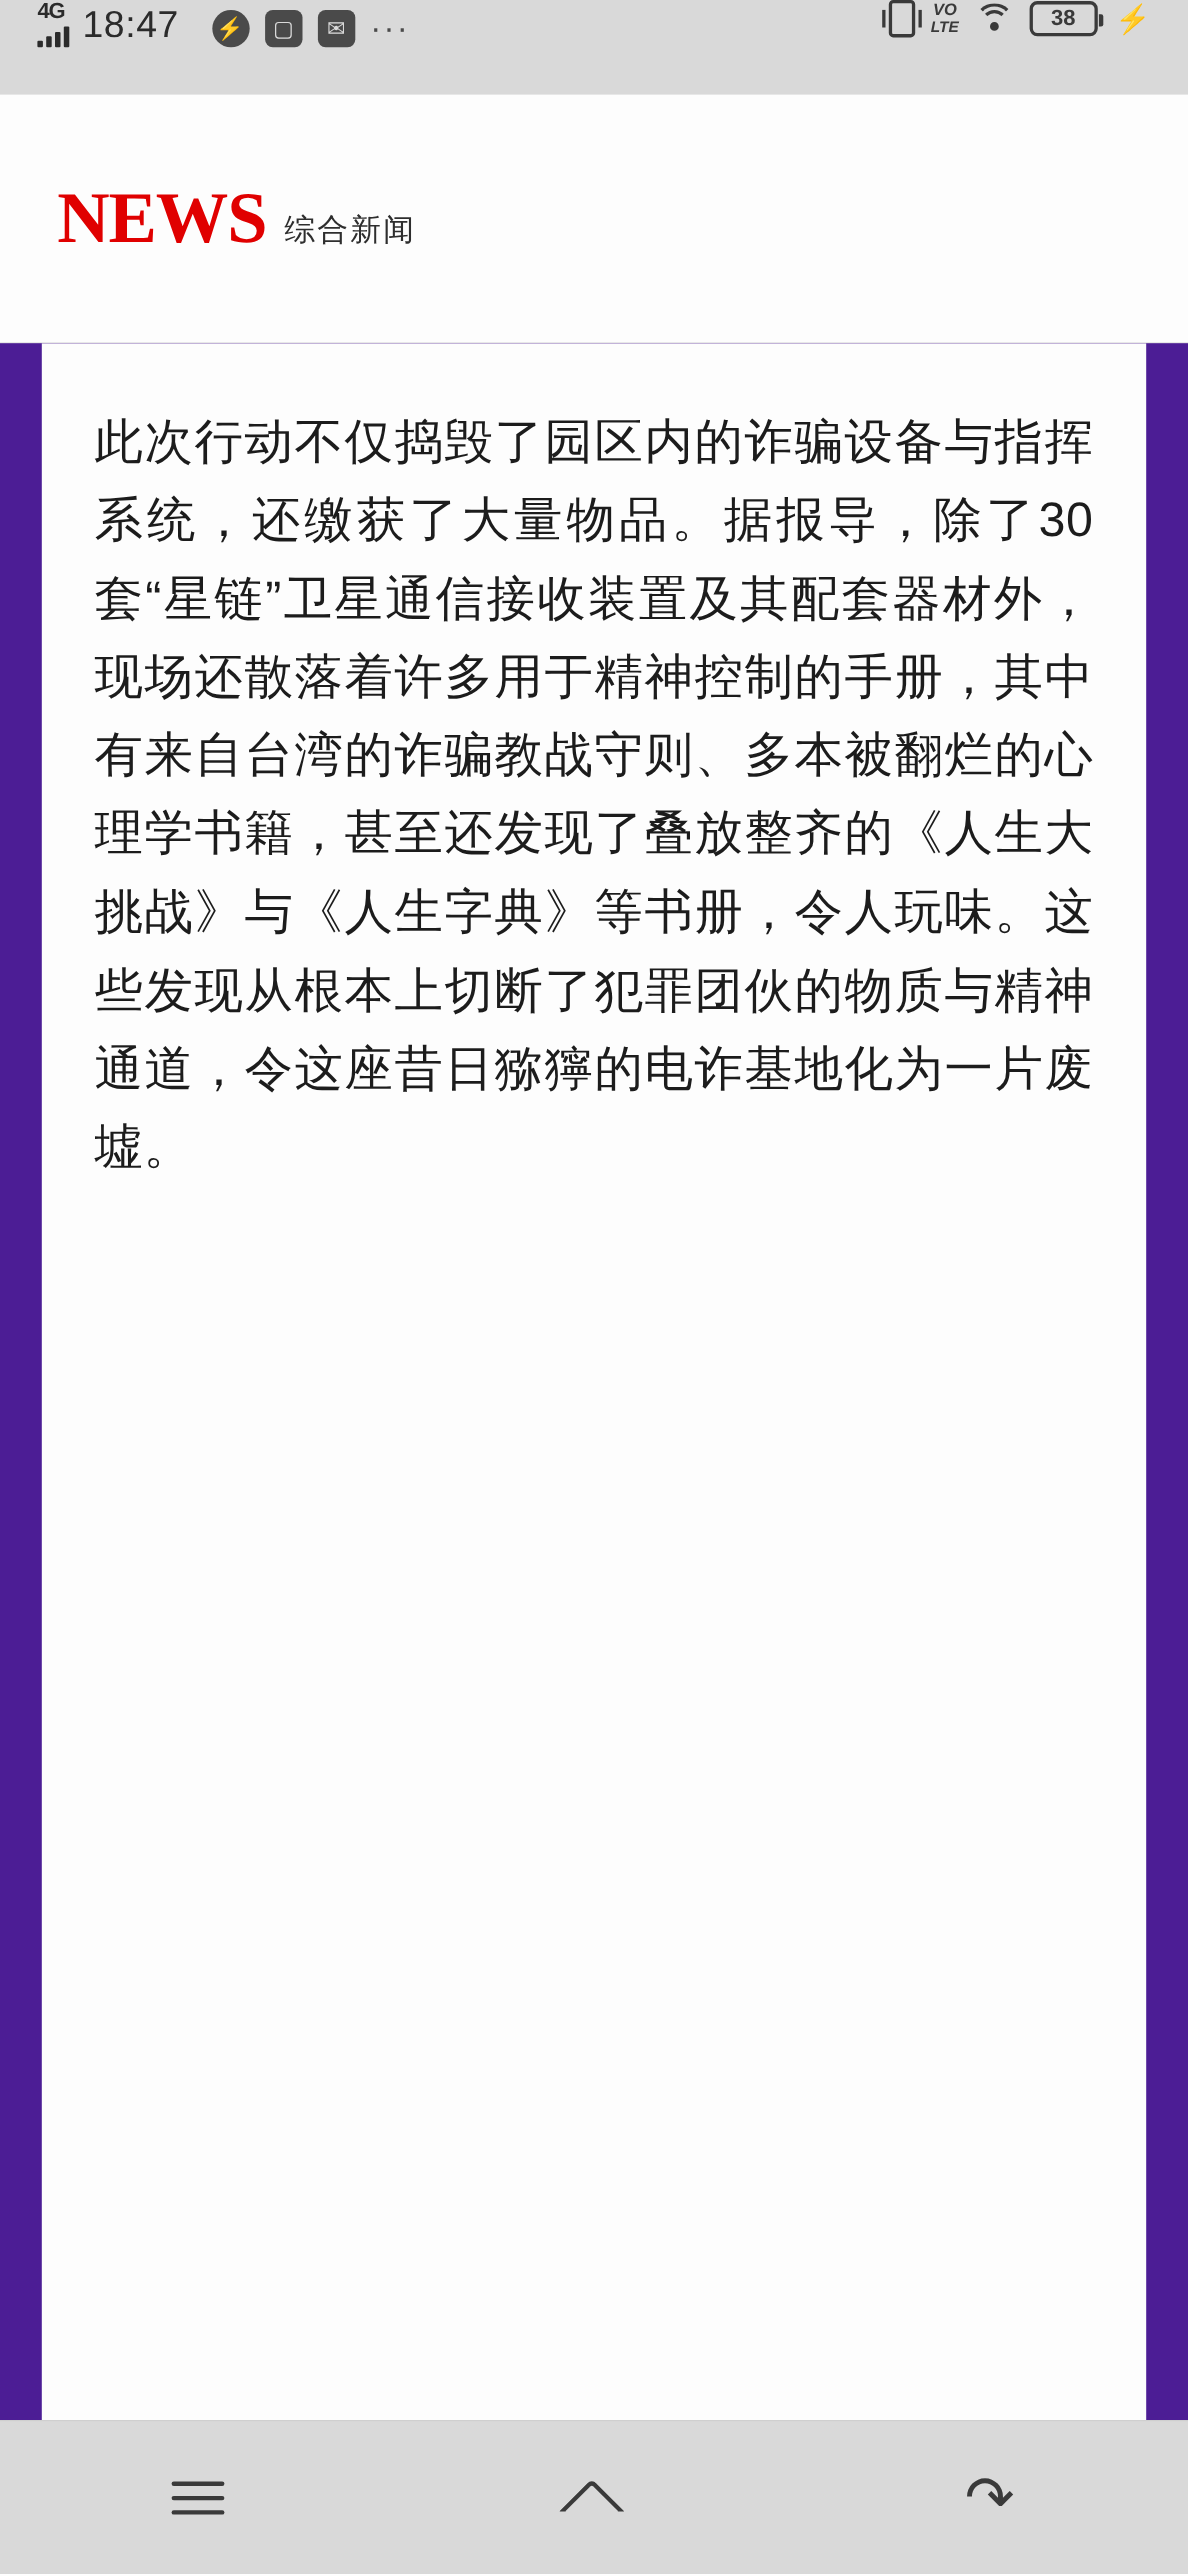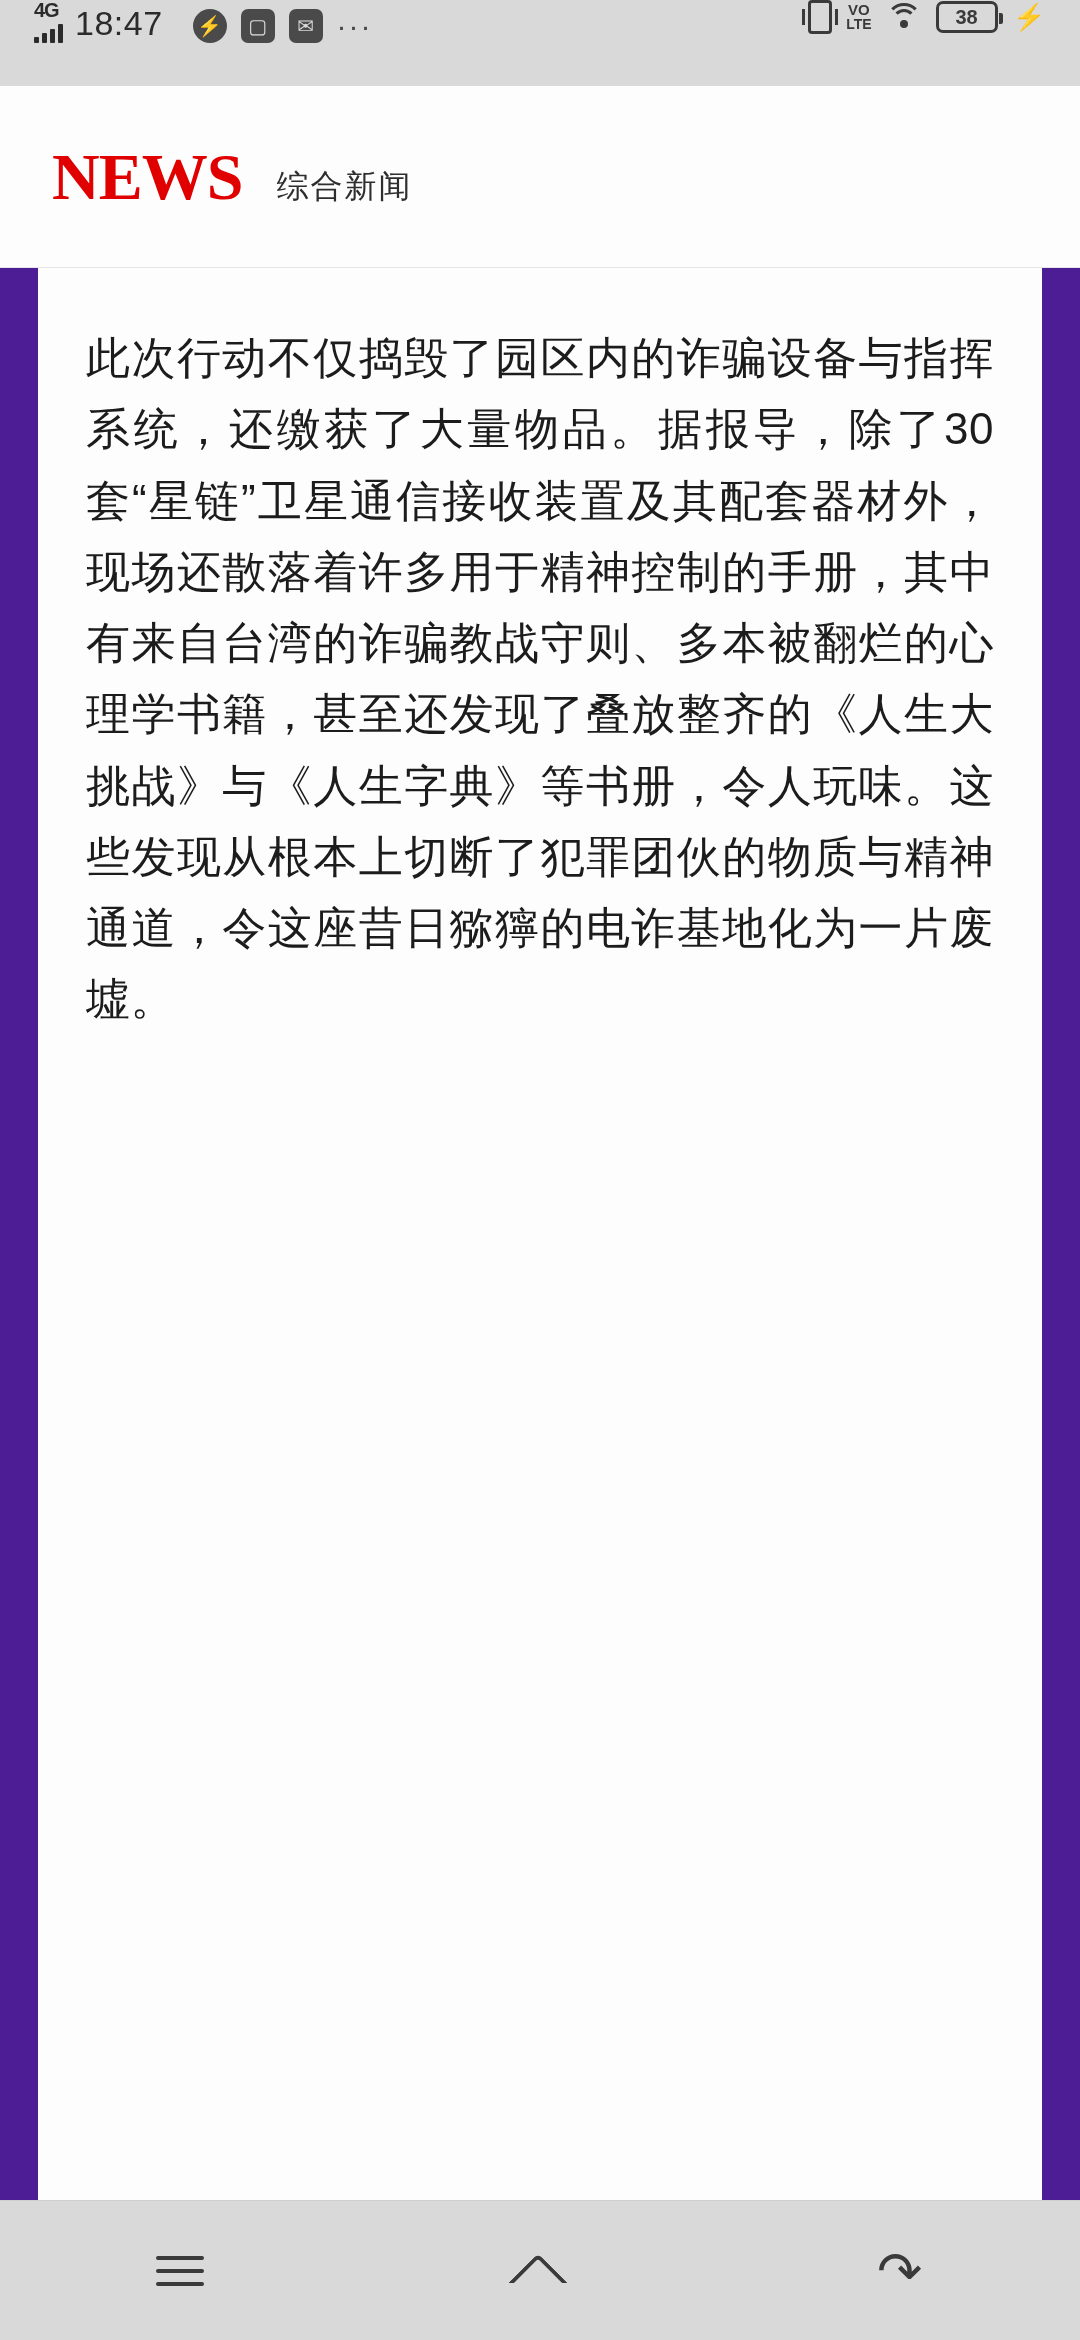--- a/index.html
+++ b/index.html
@@ -74,20 +74,21 @@
     background: #3a3a3a;
   }
   .vibrate-ico::before { left: -9px; }
   .vibrate-ico::after { right: -9px; }
   .volte {
     font-size: 15px;
     line-height: 15px;
     text-align: center;
     color: #3a3a3a;
     font-weight: bold;
+    font-style: italic;
   }
   .volte small { display: block; font-size: 14px; }
   .wifi-ico { position: relative; width: 36px; height: 28px; }
   .wifi-ico span {
     position: absolute;
     left: 50%;
     transform: translateX(-50%);
     border: 3px solid #3a3a3a;
     border-bottom-color: transparent;
     border-left-color: transparent;
@@ -119,37 +120,37 @@
     right: -8px; top: 9px;
     width: 4px; height: 11px;
     background: #3a3a3a;
     border-radius: 0 2px 2px 0;
   }
   .bolt { font-size: 26px; color: #3a3a3a; margin-left: 2px; }
 
   
   .app-header {
     background: #fdfdfd;
-    height: 182px;
+    height: 226px;
     display: flex;
     align-items: center;
     padding: 0 52px;
-    gap: 34px;
+    gap: 16px;
     border-bottom: 1px solid #e6e6e6;
   }
   .brand {
     font-family: "Liberation Serif", serif;
     font-size: 66px;
     font-weight: bold;
     color: #e00000;
     letter-spacing: -1px;
     line-height: 1;
   }
   .brand-sub {
-    font-size: 32px;
+    font-size: 28px;
     color: #2e2e2e;
     letter-spacing: 2px;
     margin-top: 20px;
   }
 
   
   .page-scroll {
     height: calc(2340px - 86px - 182px - 140px);
     background: #4c1d95;
     padding: 0 38px;

